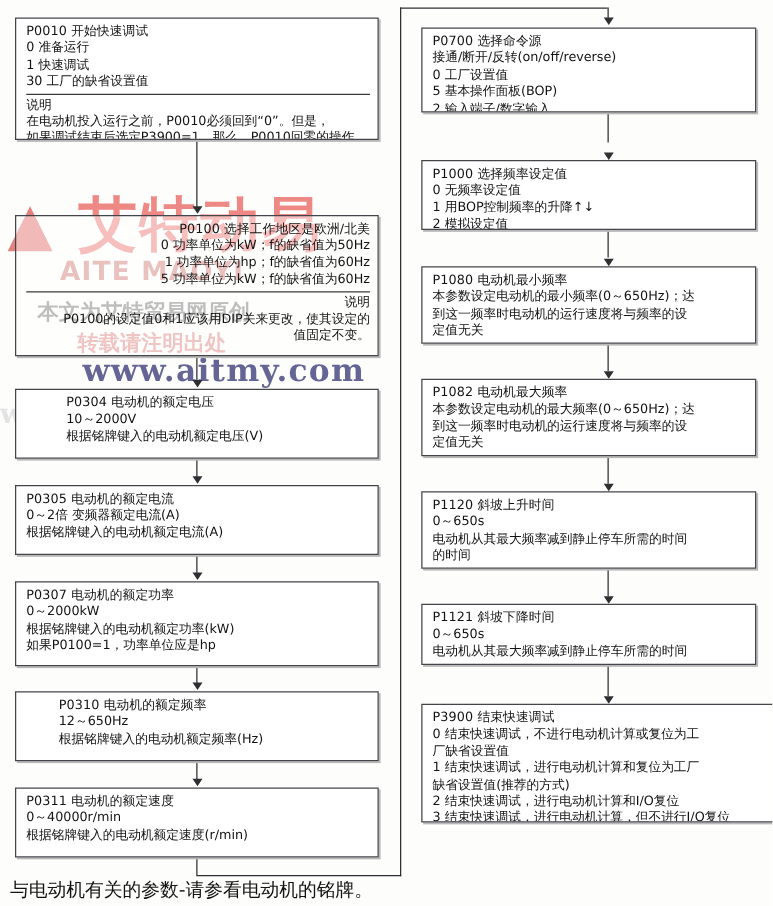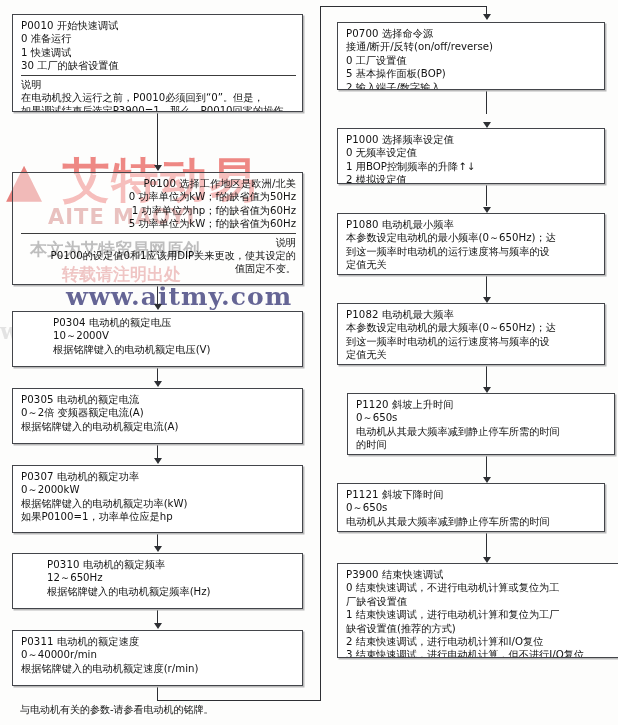--- a/index.html
+++ b/index.html
@@ -120,23 +120,23 @@
     position: absolute;
     width: 0; height: 0;
     border-left: 4px solid transparent;
     border-right: 4px solid transparent;
     border-top: 6px solid #2d2f33;
     z-index: 2;
   }
 
   .caption {
     position: absolute;
-    left: 20px;
+    left: 8px;
     top: 703px;
-    font-size: 10px;
+    font-size: 15px;
     color: #131313;
     z-index: 3;
     white-space: nowrap;
   }
 </style>
 </head>
 <body>
 
 <div id="page">
 
@@ -223,21 +223,21 @@
     <div class="ln">定值无关</div>
   </div>
 
   <div class="box" style="left:337px; top:303px; width:268px; height:62px;">
     <div class="ln hdr">P1082 电动机最大频率</div>
     <div class="ln">本参数设定电动机的最大频率(0～650Hz)；达</div>
     <div class="ln">到这一频率时电动机的运行速度将与频率的设</div>
     <div class="ln">定值无关</div>
   </div>
 
-  <div class="box" style="left:337px; top:393px; width:268px; height:62px;margin-left:10px;">
+  <div class="box" style="left:337px; top:393px; width:268px; height:62px;">
     <div class="ln hdr">P1120 斜坡上升时间</div>
     <div class="ln">0～650s</div>
     <div class="ln">电动机从其最大频率减到静止停车所需的时间</div>
     <div class="ln">的时间</div>
   </div>
 
   <div class="box" style="left:337px; top:483px; width:268px; height:49px;">
     <div class="ln hdr">P1121 斜坡下降时间</div>
     <div class="ln">0～650s</div>
     <div class="ln">电动机从其最大频率减到静止停车所需的时间</div>

